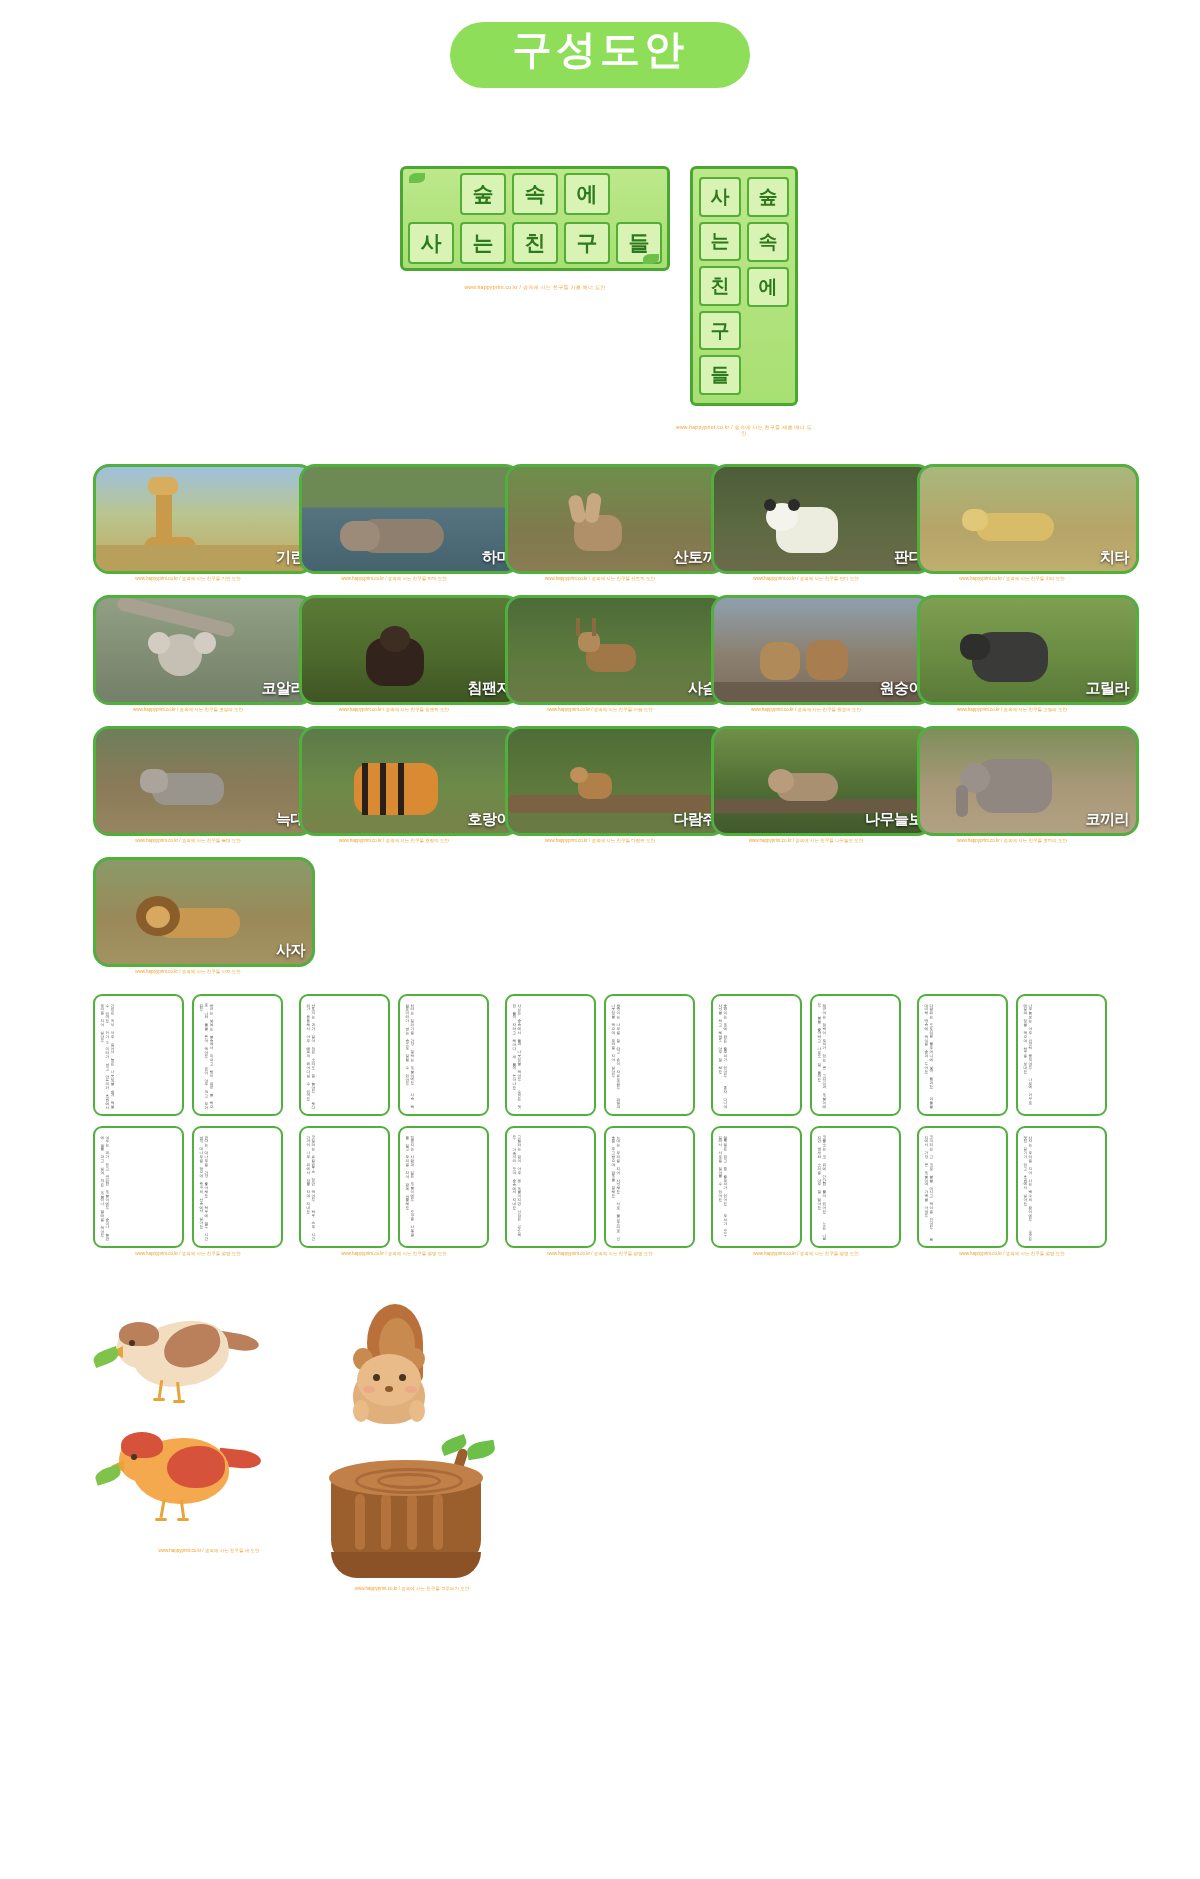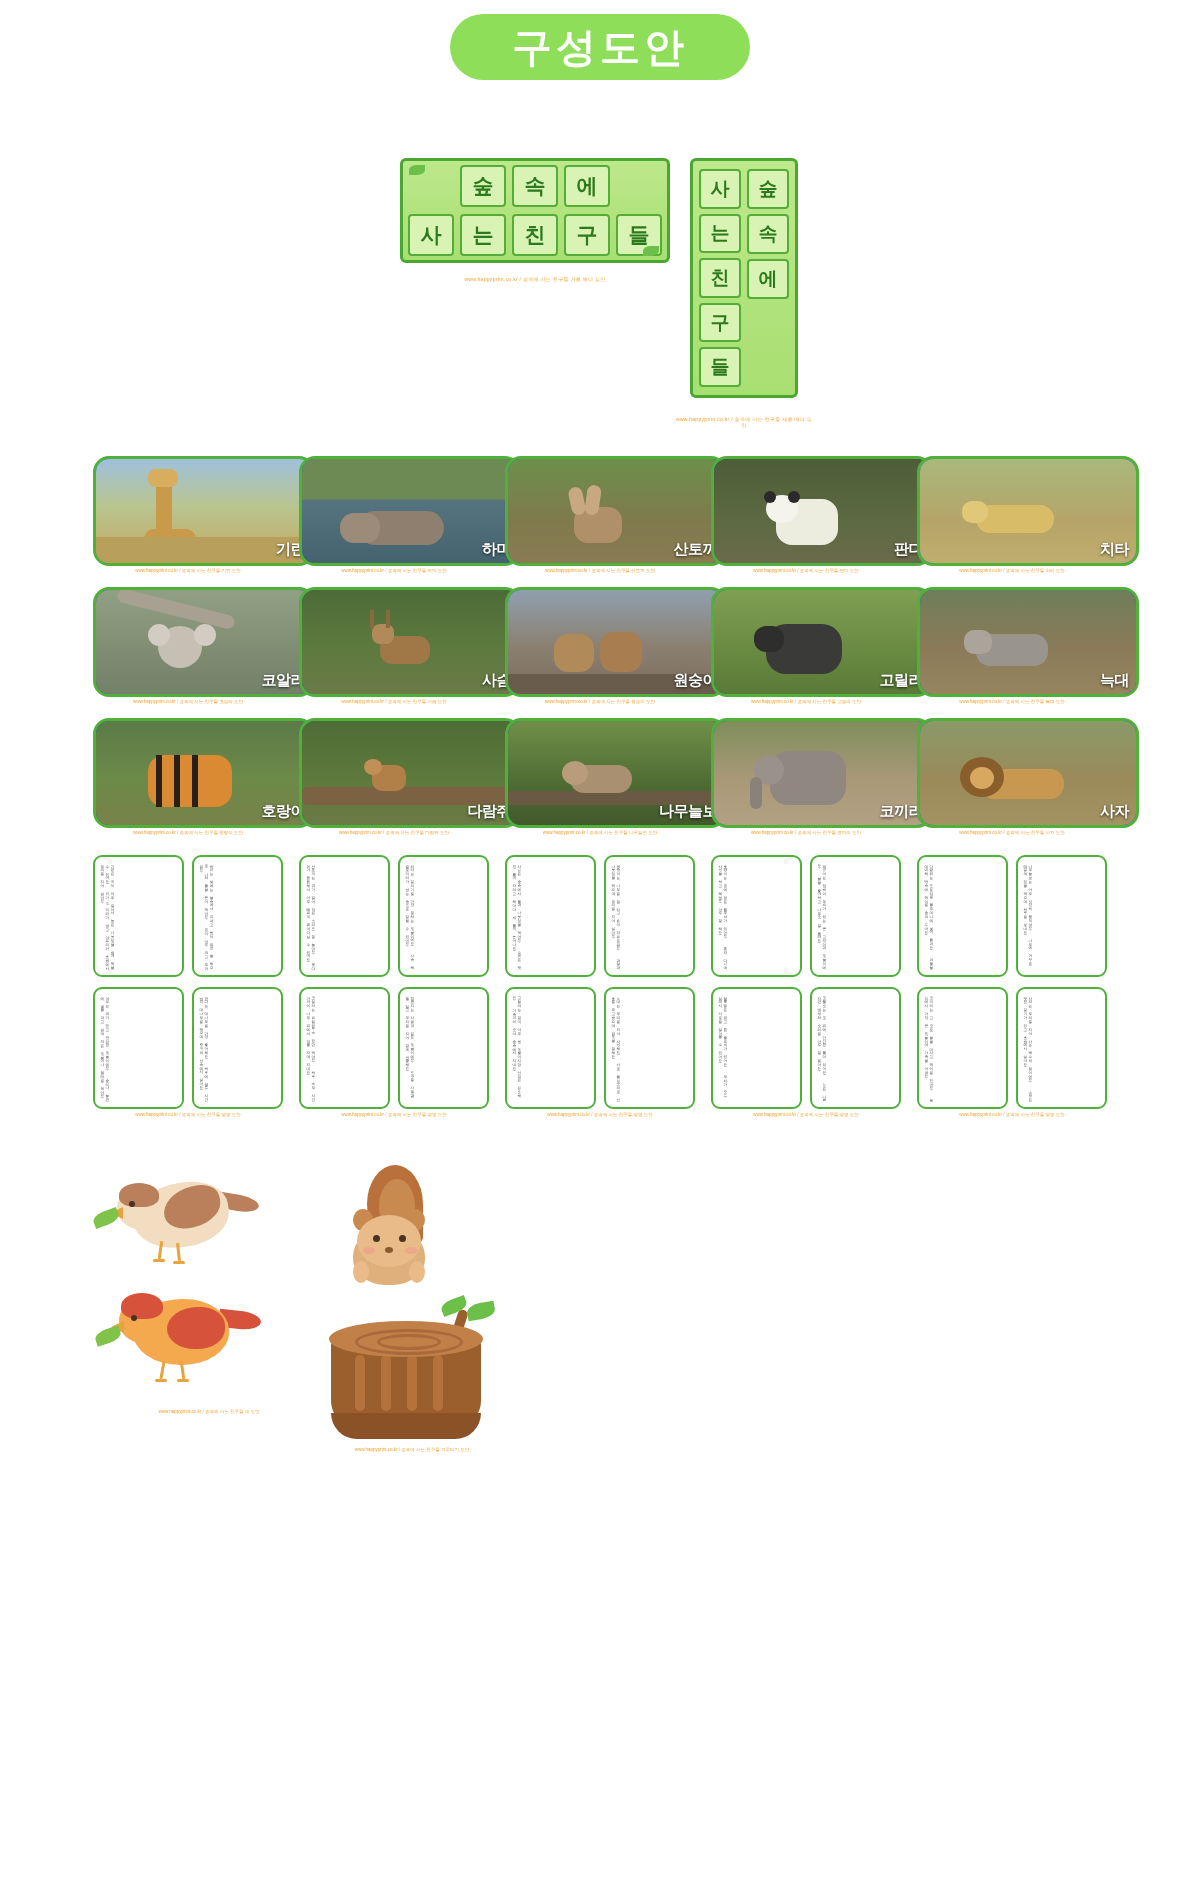--- a/index.html
+++ b/index.html
@@ -8,25 +8,25 @@
     min-height:1879px;
     background:#ffffff;
     font-family:"Liberation Sans", sans-serif;
     color:#333;
     position:relative;
   }
   .page{width:1200px;min-height:1879px;position:relative;overflow:hidden;}
 
   
   .title-pill{
-    margin:14px auto 0 auto;
+    margin:22px auto 0 auto;
     width:300px;height:66px;
     background:#8ede5a;
     border-radius:33px;
-    display:flex;align-items:center;justify-content:center;
+    display:flex;justify-content:center;
   }
   .title-pill span{
     font-size:40px;font-weight:bold;color:#ffffff;letter-spacing:4px;
   }
   .subtitle{
     text-align:center;
     font-size:17px;
     color:#2b2b2b;
     margin-top:40px;
     letter-spacing:-0.4px;
@@ -103,21 +103,21 @@
     gap:14px 16px;
     justify-content:center;
   }
   .card{
     position:relative;
     width:222px;height:110px;
     border:3px solid #4fb03a;
     border-radius:16px;
     overflow:hidden;
     box-sizing:border-box;
-    background:#1d4ed8;
+    background:#8b5cf6;
   }
   .card .photo{position:absolute;inset:0;}
   .card .label{
     position:absolute;right:7px;bottom:4px;
     font-size:15px;font-weight:bold;color:#ffffff;
     text-shadow:0 1px 3px rgba(0,0,0,.75);
     letter-spacing:-0.5px;
   }
   .card-cap{
     font-size:4.5px;color:#f0a030;text-align:center;margin-top:2px;
@@ -350,20 +350,30 @@
           <div style="position:absolute;left:20px;top:12px;width:120px;height:14px;background:#a8a090;border-radius:8px;transform:rotate(14deg);"></div>
           <div style="position:absolute;left:62px;top:36px;width:44px;height:42px;background:#c6c0b4;border-radius:50%;"></div>
           <div style="position:absolute;left:52px;top:34px;width:22px;height:22px;background:#d2ccc2;border-radius:50%;"></div>
           <div style="position:absolute;left:98px;top:34px;width:22px;height:22px;background:#d2ccc2;border-radius:50%;"></div>
         </div>
         <div class="label">코알라</div>
       </div>
       <div class="card-cap">www.happyprint.co.kr / 숲속에 사는 친구들 코알라 도안</div>
     </div>
 
+    <div class="card-wrap">
+      <div class="card">
+        <div class="photo" style="background:linear-gradient(180deg,#5b7a37 0%,#4d6a2c 55%,#3f5524 100%);">
+          <div style="position:absolute;left:64px;top:40px;width:58px;height:48px;background:#32241c;border-radius:18px;"></div>
+          <div style="position:absolute;left:78px;top:28px;width:30px;height:26px;background:#3e2d22;border-radius:50%;"></div>
+        </div>
+        <div class="label">침팬지</div>
+      </div>
+      <div class="card-cap">www.happyprint.co.kr / 숲속에 사는 친구들 침팬지 도안</div>
+    </div>
 
     <div class="card-wrap">
       <div class="card">
         <div class="photo" style="background:linear-gradient(180deg,#4c6b37 0%,#5d7a3e 55%,#6b7a48 100%);">
           <div style="position:absolute;left:78px;top:46px;width:50px;height:28px;background:#a07848;border-radius:12px;"></div>
           <div style="position:absolute;left:70px;top:34px;width:22px;height:20px;background:#b08a58;border-radius:8px;"></div>
           <div style="position:absolute;left:68px;top:20px;width:4px;height:18px;background:#8a6a40;"></div>
           <div style="position:absolute;left:84px;top:20px;width:4px;height:18px;background:#8a6a40;"></div>
         </div>
         <div class="label">사슴</div>

